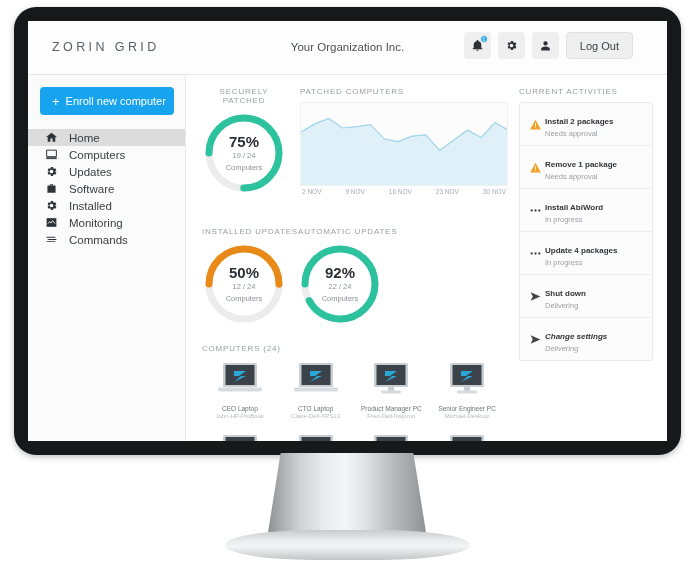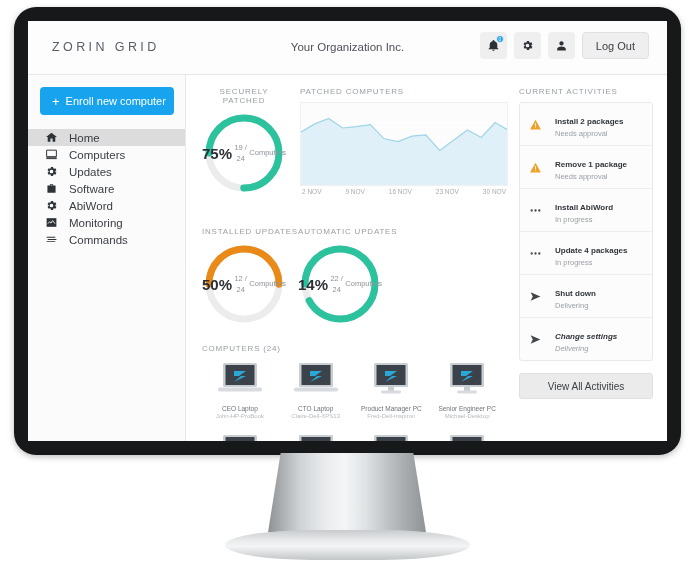--- a/index.html
+++ b/index.html
@@ -54,21 +54,21 @@
   #brand-logo {
     position: absolute; left: 24px; top: 19px;
     font-size: 12.5px; letter-spacing: 3.4px;
     color: #5a6068; font-weight: 400;
   }
   #org-title {
     position: absolute; left: 0; right: 0; top: 20px;
     text-align: center; font-size: 11.5px; color: #4c5258;
   }
   #header-actions {
-    position: absolute; right: 18px; top: 11px;
+    position: absolute; right: 34px; top: 11px;
     display: flex; align-items: center; gap: 7px;
   }
   .hdr-icon-btn {
     width: 27px; height: 27px; border-radius: 4px;
     background: #efeff0; border: none;
     display: flex; align-items: center; justify-content: center;
     position: relative; cursor: pointer;
   }
   .hdr-icon-btn svg { width: 13px; height: 13px; fill: #2d3136; }
   #notif-badge {
@@ -114,21 +114,21 @@
   .panel-label {
     font-size: 8px; letter-spacing: 0.8px; color: #9aa0a6;
     text-transform: uppercase; margin-bottom: 6px;
   }
   #top-widgets { display: flex; gap: 14px; }
   .donut-wrap { text-align: center; }
   .donut { position: relative; width: 84px; height: 84px; }
   .donut svg { transform: rotate(-90deg); }
   .donut-center {
     position: absolute; inset: 0;
-    display: flex; flex-direction: row;
+    display: flex; flex-direction: column;
     align-items: center; justify-content: center;
   }
   .donut-pct { font-size: 15px; font-weight: bold; color: #2c3036; }
   .donut-sub { font-size: 7.5px; color: #8d9399; line-height: 1.35; margin-top: 1px; }
 
   
   #patched-chart-card {
     width: 208px; height: 84px;
     background: #fcfcfc; border: 1px solid #f0f0f0;
     position: relative; overflow: hidden;
@@ -148,21 +148,21 @@
   .computer-cell { text-align: center; }
   .computer-name { font-size: 6.5px; color: #6d7379; margin-top: 4px; }
   .computer-host { font-size: 6px; color: #b6bbc0; margin-top: 1px; }
 
   
   #activities-panel { width: 148px; padding: 12px 14px 0 0; }
   #activities-list {
     background: #fcfcfc; border: 1px solid #e9e9e9; border-radius: 3px;
   }
   .activity-row {
-    display: flex; align-items: center; gap: 12px;
+    display: flex; align-items: center; gap: 2px;
     padding: 7px 8px; border-bottom: 1px solid #eeeeee; cursor: pointer;
   }
   .activity-row:last-child { border-bottom: none; font-style: italic; }
   .activity-icon { width: 15px; flex: none; display: flex; justify-content: center; }
   .activity-icon svg { width: 13px; height: 13px; }
   .activity-title { font-size: 8px; font-weight: bold; color: #31363b; }
   .activity-status { font-size: 7.5px; color: #9aa0a6; margin-top: 1px; }
   #view-all-button {
     margin-top: 12px; width: 100%; height: 26px;
     background: #ebebeb; border: 1px solid #e0e0e0; border-radius: 3px;
@@ -229,21 +229,21 @@
         <div class="nav-item">
           <svg viewBox="0 0 24 24">
               <path d="M9 4h6v2.5h4.5V20H4.5V6.5H9zm1.5 1.4v1.1h3V5.4z"></path>
             </svg>
           <span>Software</span>
         </div>
         <div class="nav-item">
           <svg viewBox="0 0 24 24">
               <path d="M19.1 12.9a7.6 7.6 0 000-1.8l2-1.5-2-3.4-2.3.9a7 7 0 00-1.6-.9l-.3-2.4h-4l-.3 2.4a7 7 0 00-1.6.9L6.7 6.2l-2 3.4 2 1.5a7.6 7.6 0 000 1.8l-2 1.5 2 3.4 2.3-.9a7 7 0 001.6.9l.3 2.4h4l.3-2.4a7 7 0 001.6-.9l2.3.9 2-3.4zM12 15.4A3.4 3.4 0 1115.4 12 3.4 3.4 0 0112 15.4z"></path>
             </svg>
-          <span>AbiWord</span>
+          <span>Installed</span>
         </div>
         <div class="nav-item">
           <svg viewBox="0 0 24 24">
               <path d="M3 4h18v16H3z"></path>
               <path d="M5.5 14l3-3.5 2.5 2.5 3-4.5 4.5 5.5" fill="none" stroke="#fff" stroke-width="1.6"></path>
             </svg>
           <span>Monitoring</span>
         </div>
         <div class="nav-item">
           <svg viewBox="0 0 24 24">
@@ -311,21 +311,21 @@
           </div>
 
           <div class="donut-wrap">
             <div class="panel-label">Automatic Updates</div>
             <div class="donut">
               <svg width="84" height="84" viewBox="0 0 84 84">
                 <circle cx="42" cy="42" r="35" fill="none" stroke="#ececec" stroke-width="7"></circle>
                 <circle id="donut-3" cx="42" cy="42" r="35" fill="none" stroke-width="7" stroke-linecap="round" stroke="#2cc29e" stroke-dasharray="202.31856689118268 219.9114857512855" transform="rotate(-90 42 42)"></circle>
               </svg>
               <div class="donut-center">
-                <div class="donut-pct">14%</div>
+                <div class="donut-pct">92%</div>
                 <div class="donut-sub">22 / 24</div>
                 <div class="donut-sub">Computers</div>
               </div>
             </div>
           </div>
         </div>
 
         <div id="computers-section">
           <div class="panel-label">Computers (24)</div>
           <div id="computers-grid">
@@ -437,21 +437,20 @@
             </div>
             <div class="activity-row">
               <span class="activity-icon">
                 <svg viewBox="0 0 24 24">
                   <path d="M3 4l18 8-18 8 4-8z" fill="#41464b"></path>
                 </svg>
               </span>
               <span><span class="activity-title">Change settings</span><div class="activity-status">Delivering</div></span>
             </div>
           </div>
-        <button id="view-all-button">View All Activities</button>
       </div>
 
     </div>
   </div>
 </div>
 
 <div id="monitor-neck"></div>
 <div id="monitor-base"></div>
 
 </body></html>

